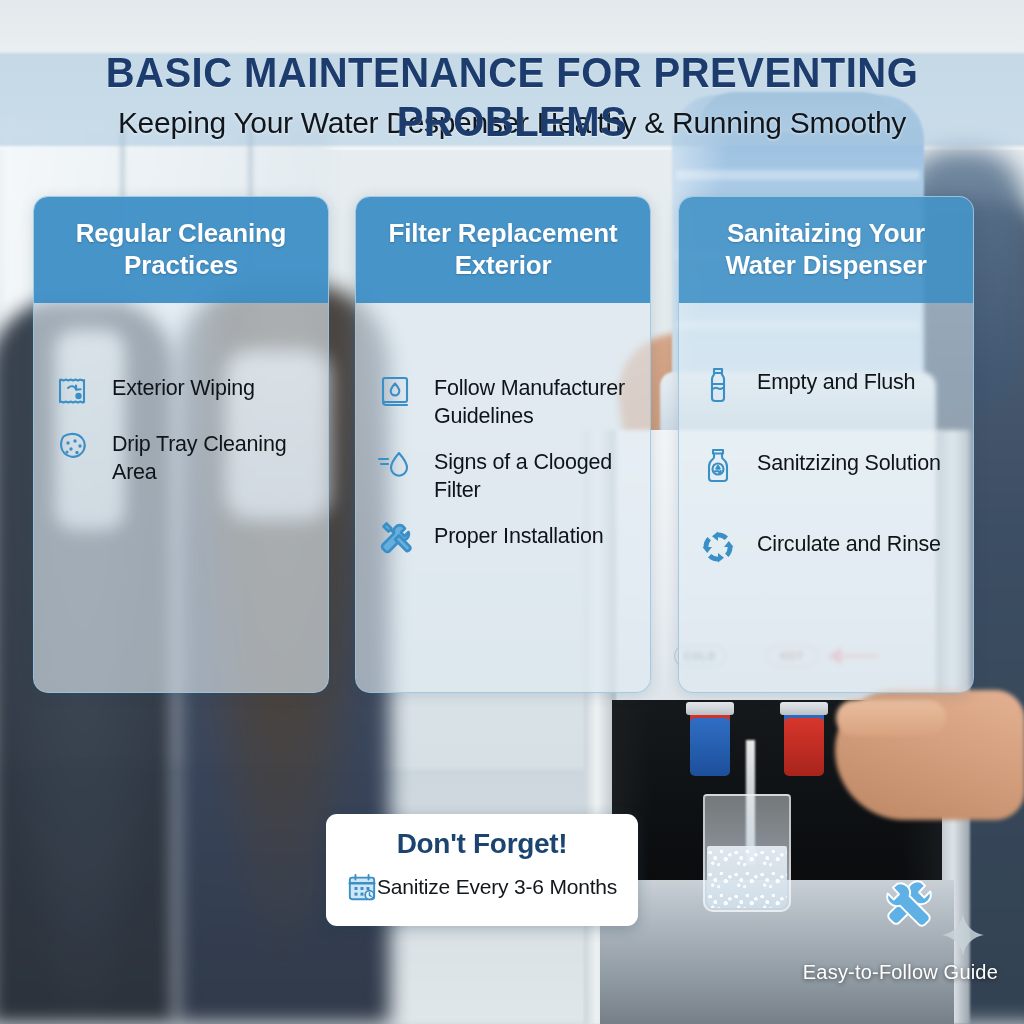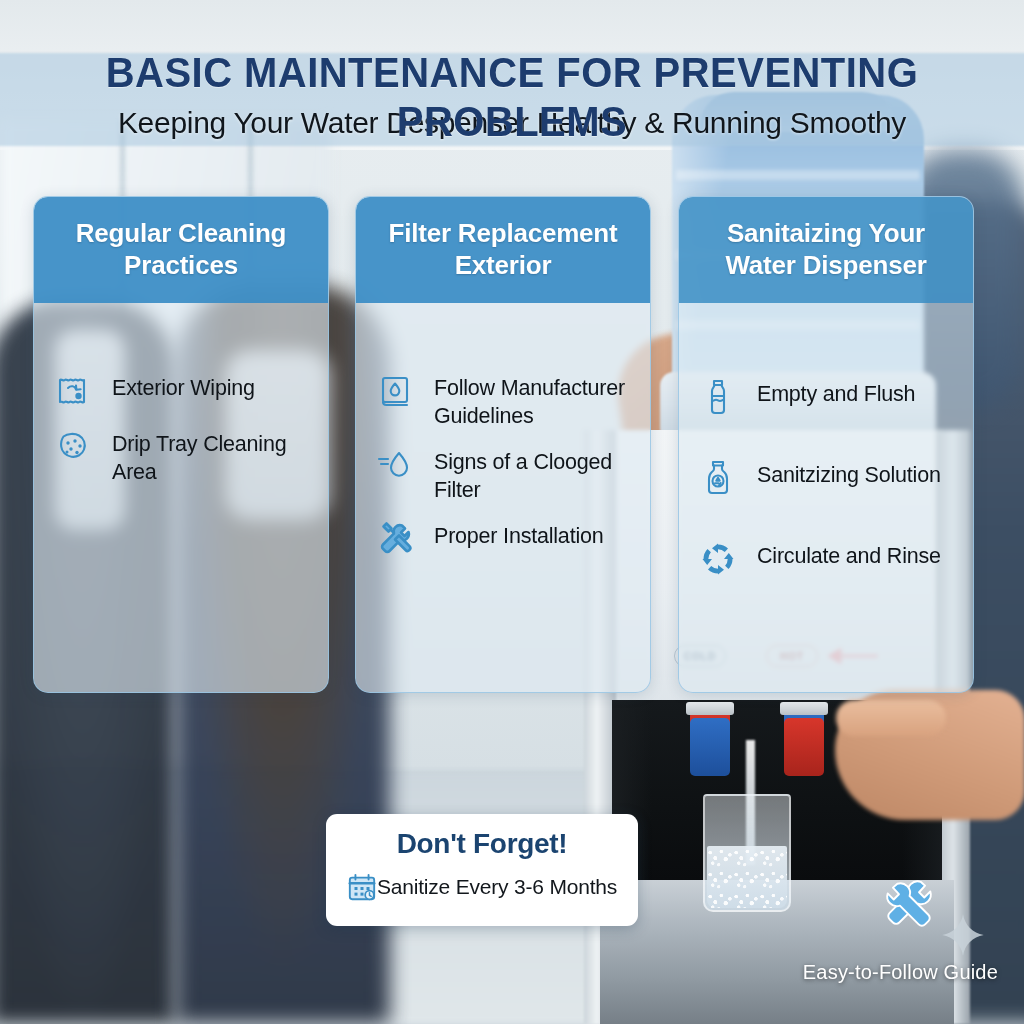--- a/index.html
+++ b/index.html
@@ -251,21 +251,21 @@
   .card-3 .card-head { background:rgba(56,140,196,.84); }
   .card-head-title {
     color:#ffffff; font-size:26px; font-weight:bold; line-height:1.22;
     text-align:center; letter-spacing:-.2px;
     text-shadow:0 1px 2px rgba(20,60,95,.35);
   }
   .card-body {
     padding:70px 16px 0 18px;
     display:flex; flex-direction:column; gap:17px;
   }
-  .card-3 .card-body { padding-top:64px; gap:42px;margin-top:12px; }
+  .card-3 .card-body { padding-top:64px; gap:42px; }
   .item { display:flex; align-items:flex-start; gap:18px; }
   .item-icon {
     width:42px; height:42px; flex:0 0 42px;
     display:flex; align-items:center; justify-content:center;
     margin-top:-3px;
   }
   .item-icon svg { width:40px; height:40px; display:block; }
   .item-label {
     font-size:21.5px; color:#0f1419; line-height:1.28; letter-spacing:-.2px;
     padding-top:2px;

